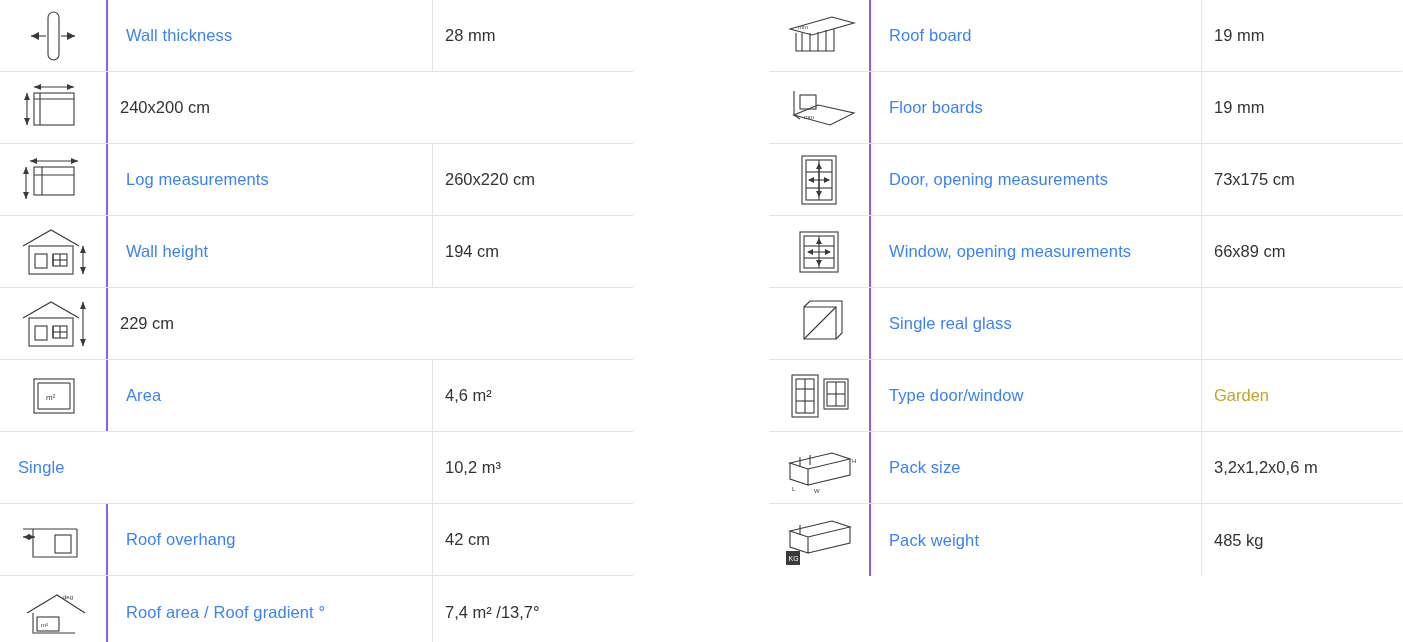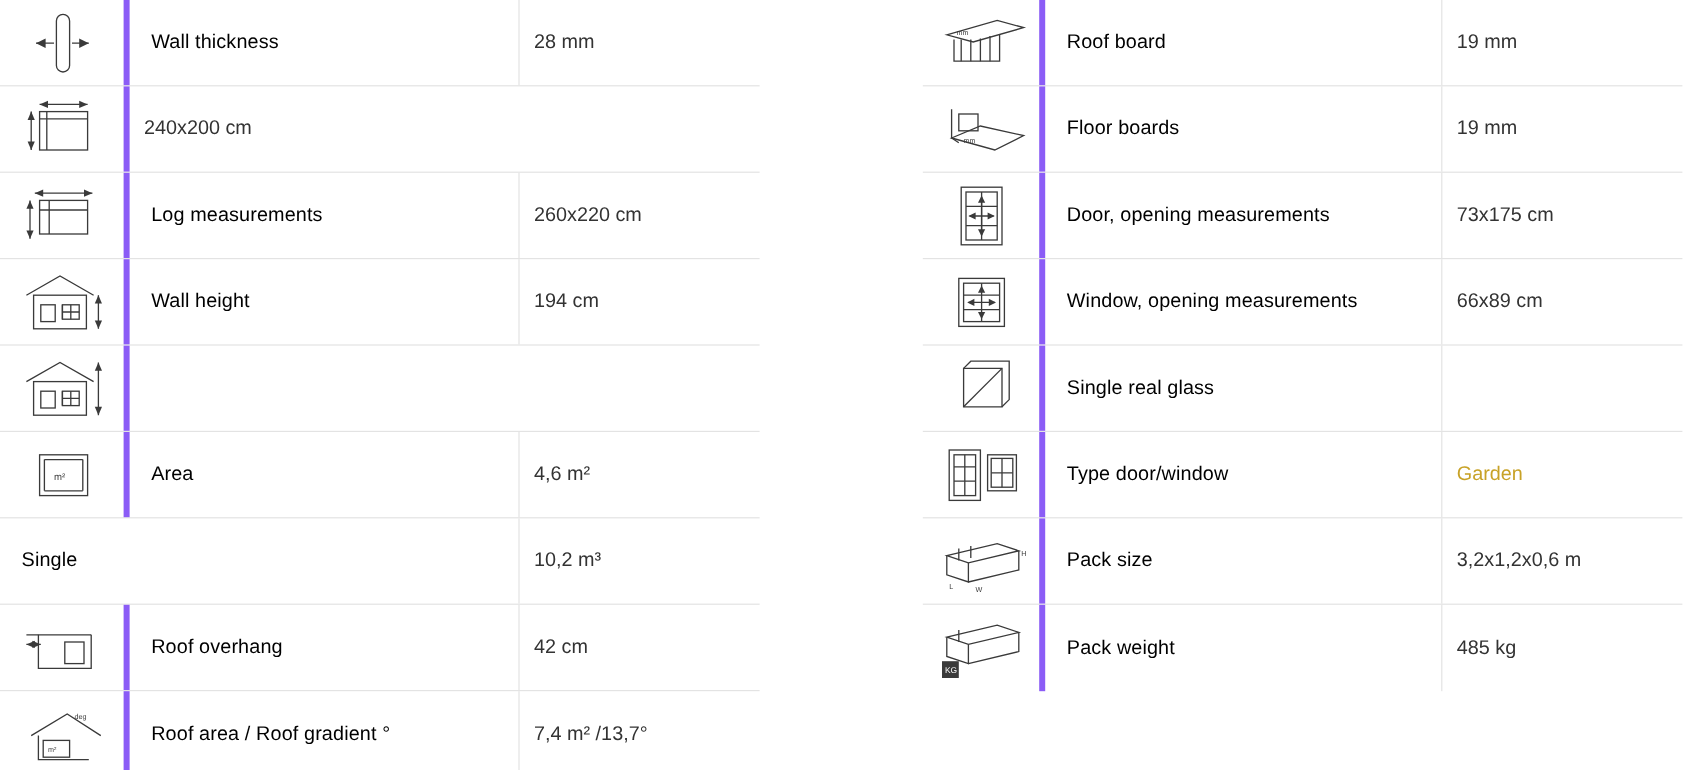--- a/index.html
+++ b/index.html
@@ -26,33 +26,33 @@
   .spec-row {
     display: flex;
     align-items: stretch;
     border-bottom: 1px solid #e3e3e3;
     height: 72px;
   }
   .spec-row:last-child { border-bottom: none; }
   .cell-icon {
     width: 108px;
     flex: 0 0 108px;
-    border-right: 5px solid #8b5cf6;
+    border-right: 2px solid #8b5cf6;
     display: flex;
     align-items: center;
     justify-content: center;
   }
   .cell-label {
     flex: 1 1 auto;
     border-right: 1px solid #e3e3e3;
     display: flex;
     align-items: center;
     padding-left: 18px;
     font-size: 16.5px;
-    color: #000000;
+    color: #3b82f6;
     letter-spacing: .1px;
     text-align: center;
   }
   .cell-value {
     width: 200px;
     flex: 0 0 200px;
     display: flex;
     align-items: center;
     padding-left: 12px;
     font-size: 16.5px;
@@ -155,20 +155,21 @@
           <rect class="ic" x="22" y="32" width="12" height="14"></rect>
           <rect class="ic" x="40" y="32" width="14" height="12"></rect>
           <line class="ic" x1="40" y1="32" x2="40" y2="44"></line>
           <line class="ic" x1="47" y1="32" x2="47" y2="44"></line>
           <line class="ic" x1="40" y1="38" x2="54" y2="38"></line>
           <line class="ic" x1="70" y1="8" x2="70" y2="52"></line>
           <polygon class="ic-fill" points="70,8 67,15 73,15"></polygon>
           <polygon class="ic-fill" points="70,52 67,45 73,45"></polygon>
         </svg>
       </div>
+      <div class="cell-value">229 cm</div>
     </div>
 
     <div class="spec-row">
       <div class="cell-icon">
         <svg width="74" height="58" viewBox="0 0 74 58">
           <rect class="ic" x="18" y="12" width="40" height="34"></rect>
           <line class="ic" x1="22" y1="16" x2="54" y2="16"></line>
           <line class="ic" x1="22" y1="16" x2="22" y2="42"></line>
           <line class="ic" x1="54" y1="16" x2="54" y2="42"></line>
           <line class="ic" x1="22" y1="42" x2="54" y2="42"></line>

